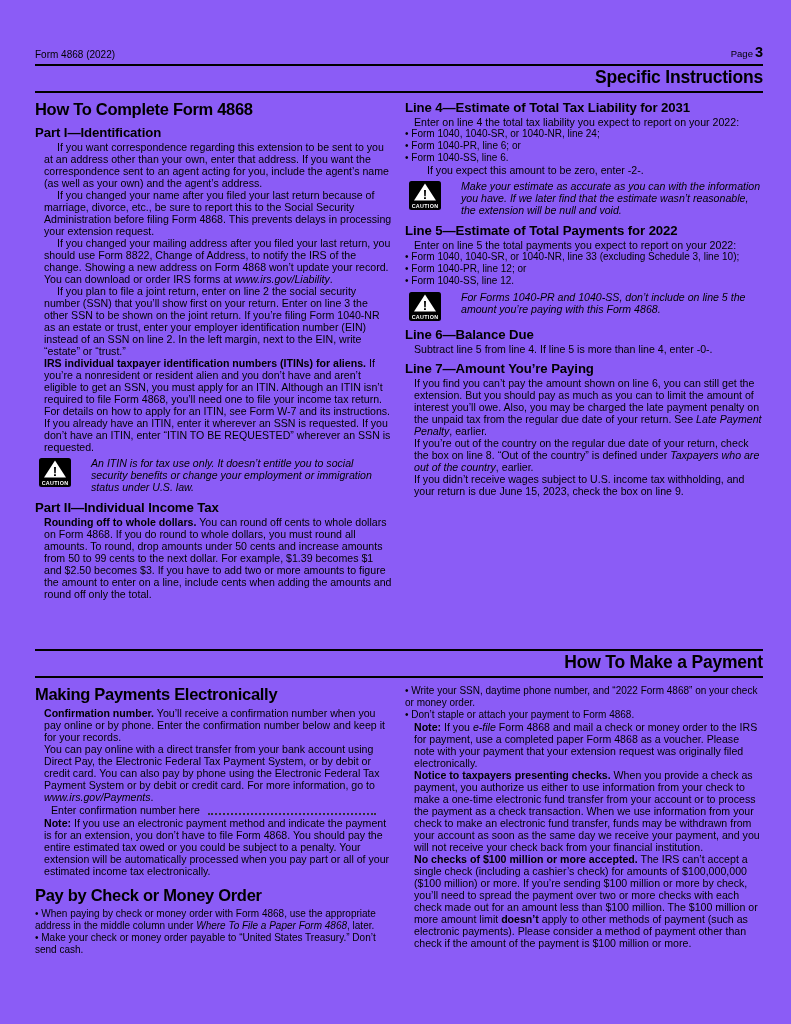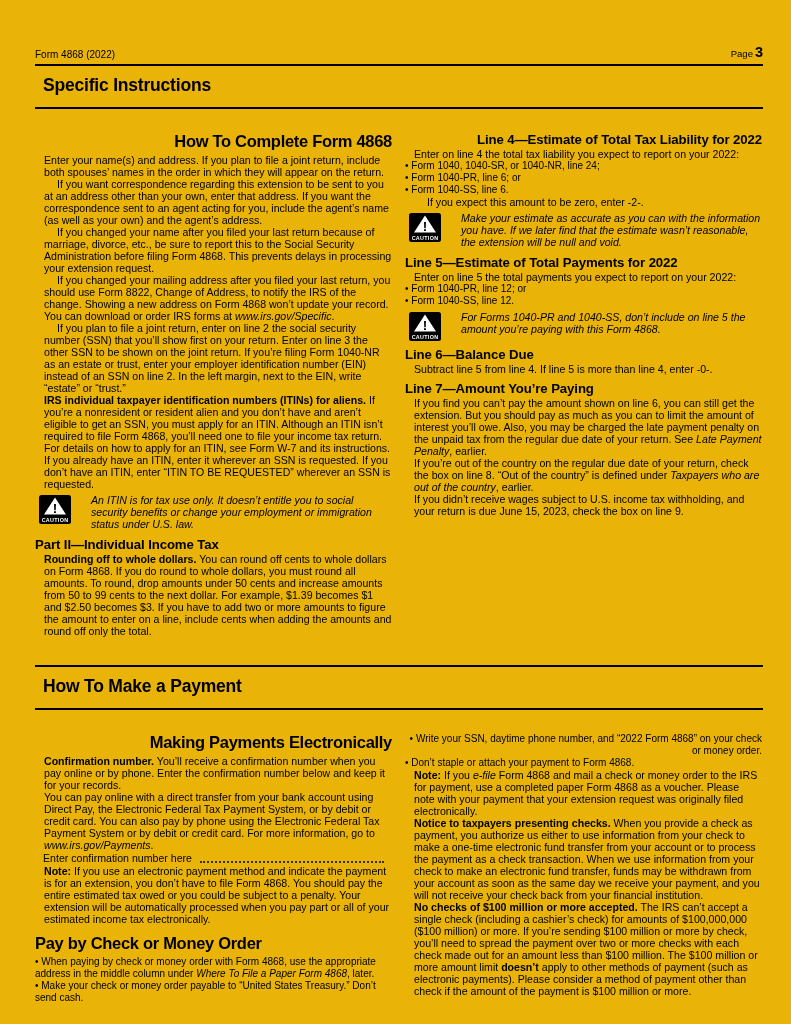--- a/index.html
+++ b/index.html
@@ -1,94 +1,95 @@
 <!DOCTYPE html>
 <html><head>
 <meta charset="utf-8">
 <style>
   html,body{margin:0;padding:0;background:#fff;}
-  .page{width:791px;height:1024px;background:#eab308;box-sizing:border-box;
+  .page{width:791px;height:1024px;background:#8b5cf6;box-sizing:border-box;
         padding:44px 28px 0 35px;font-family:"Liberation Sans",sans-serif;
         color:#000;overflow:hidden;position:relative;}
   .hdr{display:flex;justify-content:space-between;align-items:flex-end;
        font-size:10px;padding-bottom:4px;}
   .pagenum{font-size:9.5px;}
   .pagenum b{font-size:14.5px;margin-left:2px;}
   .bar{border-top:2px solid #000;border-bottom:2px solid #000;}
-  .bar h1{margin:8px;text-align:left;font-size:17.5px;font-weight:bold;
+  .bar h1{margin:0;text-align:right;font-size:17.5px;font-weight:bold;
           padding:1px 0 3px;letter-spacing:-0.2px;}
   .cols{display:flex;gap:13px;margin-top:7px;}
   .cols-1{height:549px;overflow:hidden;}
   .col{flex:0 0 357px;width:357px;}
   .col h2{font-size:16.5px;margin:9px 0 3px;letter-spacing:-0.3px;}
   .col h3{font-size:13.2px;margin:6px 0 1px;letter-spacing:-0.1px;}
-  .col>:first-child{margin-top:16px;text-align:right;}
+  .col>:first-child{margin-top:0;}
   p.body{margin:0;font-size:10.6px;line-height:12px;padding-left:9px;}
   p.bullet{margin:0;font-size:10px;line-height:12px;}
   .indent{text-indent:13px;}
   .b{font-weight:bold;}
   .i{font-style:italic;}
   .caution{display:flex;margin:4px 0 5px;padding-left:4px;}
   .caution svg{flex:0 0 32px;margin-right:20px;margin-top:1px;}
   .ctext{margin:0;font-size:10.6px;line-height:12.2px;font-style:italic;width:300px;}
-  .confline{display:flex;align-items:flex-end;font-size:10.6px;line-height:13px;margin:1px 8px 0;}
+  .confline{display:flex;align-items:flex-end;font-size:10.6px;line-height:13px;margin:1px 16px 0;}
   .dots{flex:1;border-bottom:2px dotted #333;margin:0 0 2px 8px;}
 </style>
 </head>
 <body>
 
 <div class="page">
   <div class="hdr">
     <span>Form 4868 (2022)</span>
     <span class="pagenum"><span>Page</span><b>3</b></span>
   </div>
 
   <div class="bar">
     <h1>Specific Instructions</h1>
   </div>
 
   <div class="cols cols-1">
     <div class="col" id="s1l">
         <h2>How To Complete Form 4868</h2>
-        <p class="body">Enter your name(s) and address. If you plan to file a joint return, include both spouses’ names in the order in which they will appear on the return.</p>
+        <h3>Part I—Identification</h3>
         <p class="body indent">If you want correspondence regarding this extension to be sent to you at an address other than your own, enter that address. If you want the correspondence sent to an agent acting for you, include the agent’s name (as well as your own) and the agent’s address.</p>
         <p class="body indent">If you changed your name after you filed your last return because of marriage, divorce, etc., be sure to report this to the Social Security Administration before filing Form 4868. This prevents delays in processing your extension request.</p>
-        <p class="body indent">If you changed your mailing address after you filed your last return, you should use Form 8822, Change of Address, to notify the IRS of the change. Showing a new address on Form 4868 won’t update your record. You can download or order IRS forms at <span class="i">www.irs.gov/Specific</span>.</p>
+        <p class="body indent">If you changed your mailing address after you filed your last return, you should use Form 8822, Change of Address, to notify the IRS of the change. Showing a new address on Form 4868 won’t update your record. You can download or order IRS forms at <span class="i">www.irs.gov/Liability</span>.</p>
         <p class="body indent">If you plan to file a joint return, enter on line 2 the social security number (SSN) that you’ll show first on your return. Enter on line 3 the other SSN to be shown on the joint return. If you’re filing Form 1040-NR as an estate or trust, enter your employer identification number (EIN) instead of an SSN on line 2. In the left margin, next to the EIN, write “estate” or “trust.”</p>
         <p class="body"><span class="b">IRS individual taxpayer identification numbers (ITINs) for aliens.</span>  If you’re a nonresident or resident alien and you don’t have and aren’t eligible to get an SSN, you must apply for an ITIN. Although an ITIN isn’t required to file Form 4868, you’ll need one to file your income tax return. For details on how to apply for an ITIN, see Form W-7 and its instructions. If you already have an ITIN, enter it wherever an SSN is requested. If you don’t have an ITIN, enter “ITIN TO BE REQUESTED” wherever an SSN is requested.</p>
         <div class="caution">
           <svg width="32" height="29" viewBox="0 0 32 29">
             <rect width="32" height="29" rx="2.5" fill="#000"></rect>
             <polygon points="16,2.5 27,19.5 5,19.5" fill="#fff"></polygon>
             <text x="16" y="17.5" font-size="13.5" font-weight="bold" text-anchor="middle" fill="#000" font-family="Liberation Sans,sans-serif">!</text>
             <text x="16" y="27.2" font-size="5.4" font-weight="bold" text-anchor="middle" fill="#fff" letter-spacing="0.3" font-family="Liberation Sans,sans-serif">CAUTION</text>
           </svg>
           <p class="ctext">An ITIN is for tax use only. It doesn’t entitle you to social security benefits or change your employment or immigration status under U.S. law.</p>
         </div>
         <h3>Part II—Individual Income Tax</h3>
         <p class="body"><span class="b">Rounding off to whole dollars.</span> You can round off cents to whole dollars on Form 4868. If you do round to whole dollars, you must round all amounts. To round, drop amounts under 50 cents and increase amounts from 50 to 99 cents to the next dollar. For example, $1.39 becomes $1 and $2.50 becomes $3. If you have to add two or more amounts to figure the amount to enter on a line, include cents when adding the amounts and round off only the total.</p>
       </div>
     <div class="col" id="s1r">
-        <h3>Line 4—Estimate of Total Tax Liability for 2022</h3>
+        <h3>Line 4—Estimate of Total Tax Liability for 2031</h3>
         <p class="body">Enter on line 4 the total tax liability you expect to report on your 2022:</p>
         <p class="bullet">• Form 1040, 1040-SR, or 1040-NR, line 24;</p>
         <p class="bullet">• Form 1040-PR, line 6; or</p>
         <p class="bullet">• Form 1040-SS, line 6.</p>
         <p class="body indent">If you expect this amount to be zero, enter -2-.</p>
         <div class="caution">
           <svg width="32" height="29" viewBox="0 0 32 29">
             <rect width="32" height="29" rx="2.5" fill="#000"></rect>
             <polygon points="16,2.5 27,19.5 5,19.5" fill="#fff"></polygon>
             <text x="16" y="17.5" font-size="13.5" font-weight="bold" text-anchor="middle" fill="#000" font-family="Liberation Sans,sans-serif">!</text>
             <text x="16" y="27.2" font-size="5.4" font-weight="bold" text-anchor="middle" fill="#fff" letter-spacing="0.3" font-family="Liberation Sans,sans-serif">CAUTION</text>
           </svg>
           <p class="ctext">Make your estimate as accurate as you can with the information you have. If we later find that the estimate wasn’t reasonable, the extension will be null and void.</p>
         </div>
         <h3>Line 5—Estimate of Total Payments for 2022</h3>
         <p class="body">Enter on line 5 the total payments you expect to report on your 2022:</p>
+        <p class="bullet">• Form 1040, 1040-SR, or 1040-NR, line 33 (excluding Schedule 3, line 10);</p>
         <p class="bullet">• Form 1040-PR, line 12; or</p>
         <p class="bullet">• Form 1040-SS, line 12.</p>
         <div class="caution">
           <svg width="32" height="29" viewBox="0 0 32 29">
             <rect width="32" height="29" rx="2.5" fill="#000"></rect>
             <polygon points="16,2.5 27,19.5 5,19.5" fill="#fff"></polygon>
             <text x="16" y="17.5" font-size="13.5" font-weight="bold" text-anchor="middle" fill="#000" font-family="Liberation Sans,sans-serif">!</text>
             <text x="16" y="27.2" font-size="5.4" font-weight="bold" text-anchor="middle" fill="#fff" letter-spacing="0.3" font-family="Liberation Sans,sans-serif">CAUTION</text>
           </svg>
           <p class="ctext">For Forms 1040-PR and 1040-SS, don’t include on line 5 the amount you’re paying with this Form 4868.</p>

